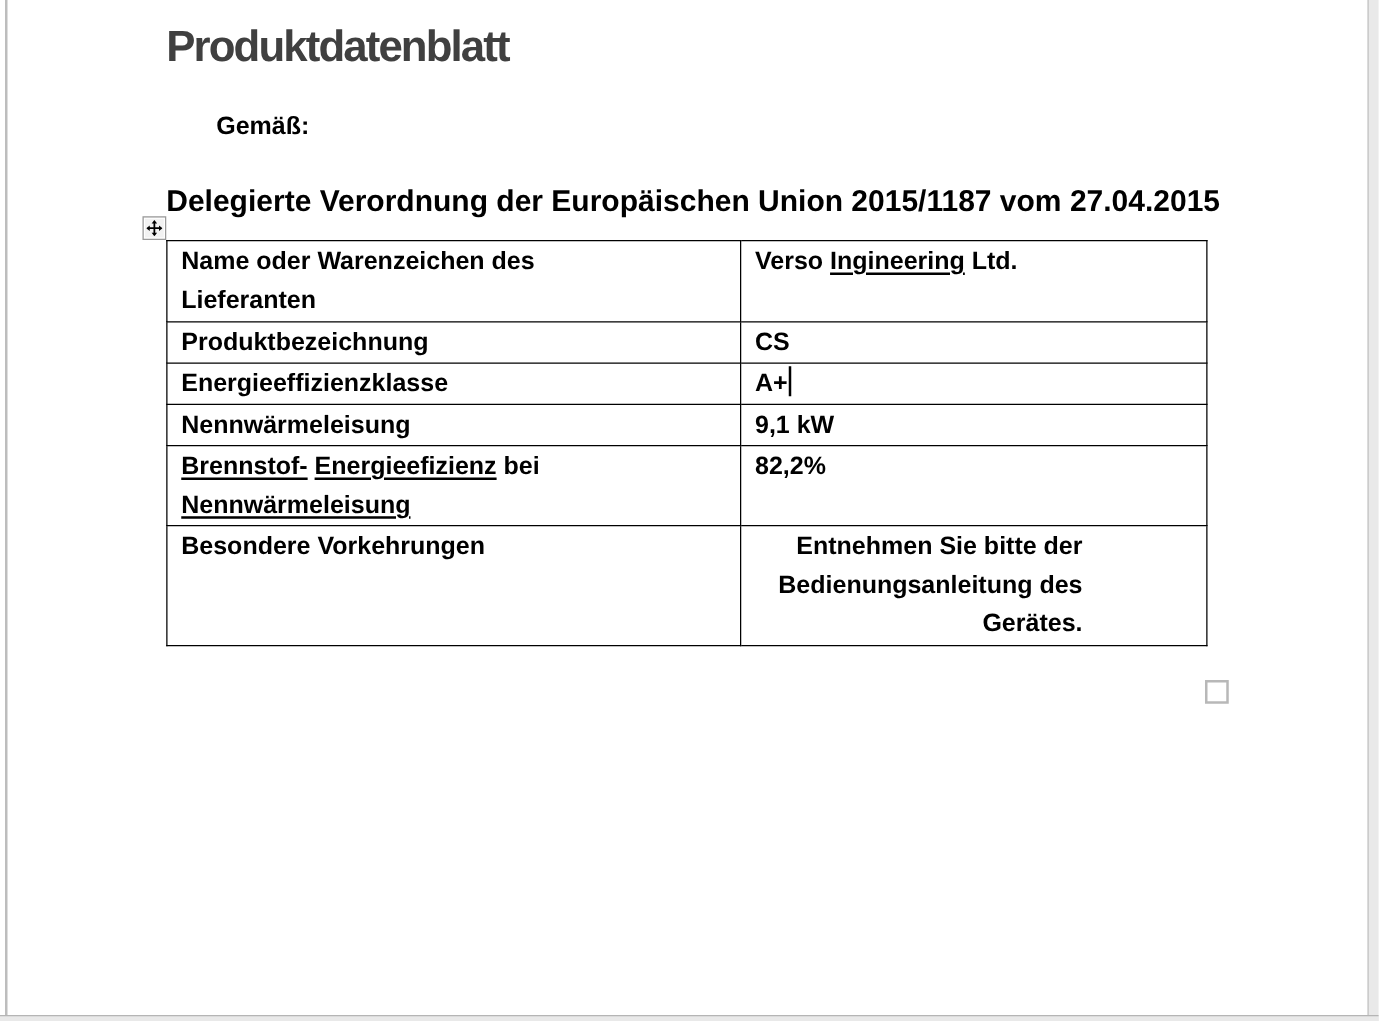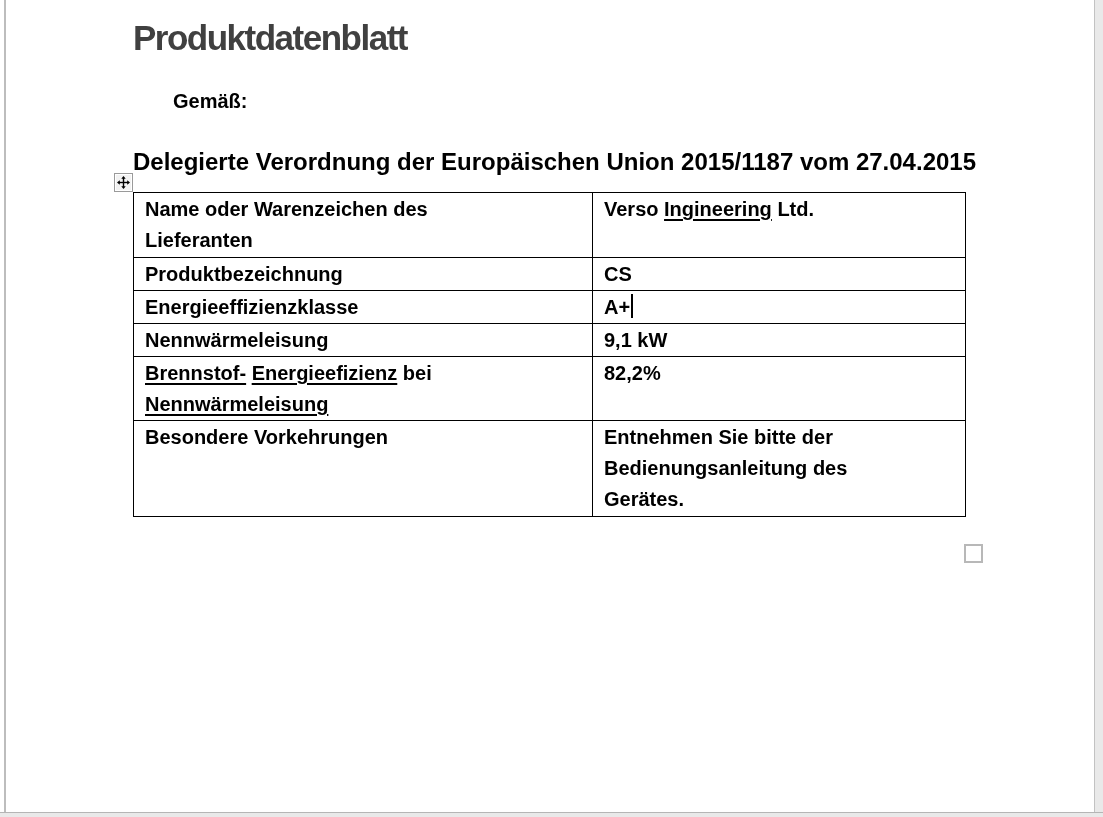--- a/index.html
+++ b/index.html
@@ -58,21 +58,21 @@
 
   tr.r1 { height:65px; }
   tr.r2 { height:31px; }
   tr.r3 { height:32px; }
   tr.r4 { height:32px; }
   tr.r5 { height:31px; }
   tr.r6 { height:64px; }
   tr.r7 { height:96px; }
 
   .wrap-narrow   { display:inline-block; max-width:330px; }
-  .wrap-value3   { display:inline-block; max-width:262px; }
+  .wrap-value3   { display:inline-block; max-width:262px;text-align:right; }
 
   .misspelled {
     text-decoration-line:underline;
     text-decoration-style:wavy;
     text-decoration-color:#e00000;
     text-decoration-thickness:1px;
     text-underline-offset:3px;
     text-decoration:underline;
   }
 

